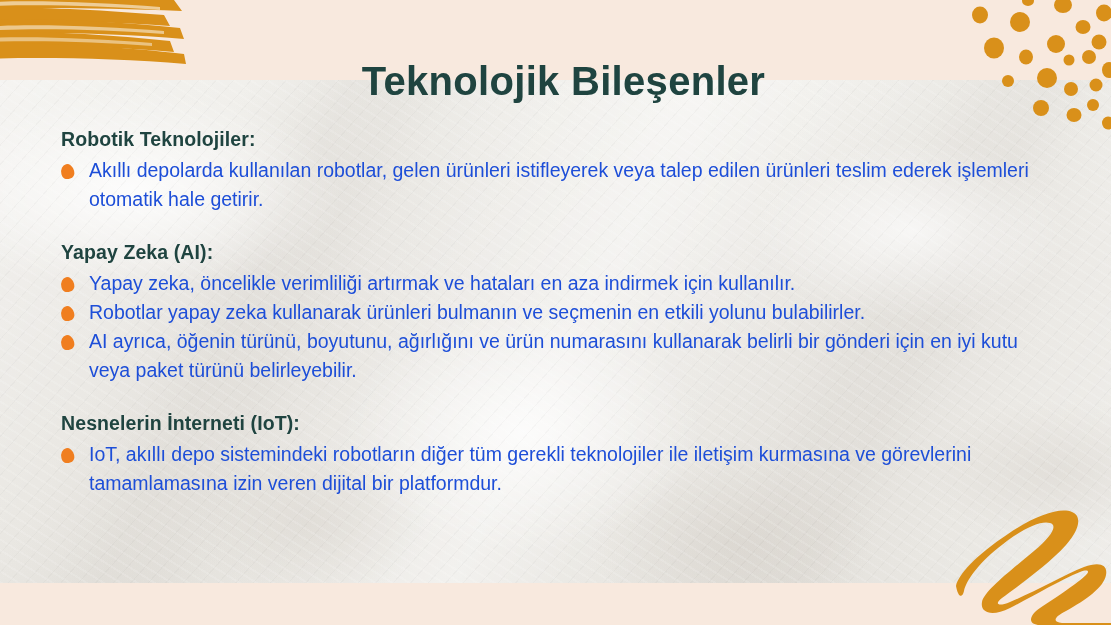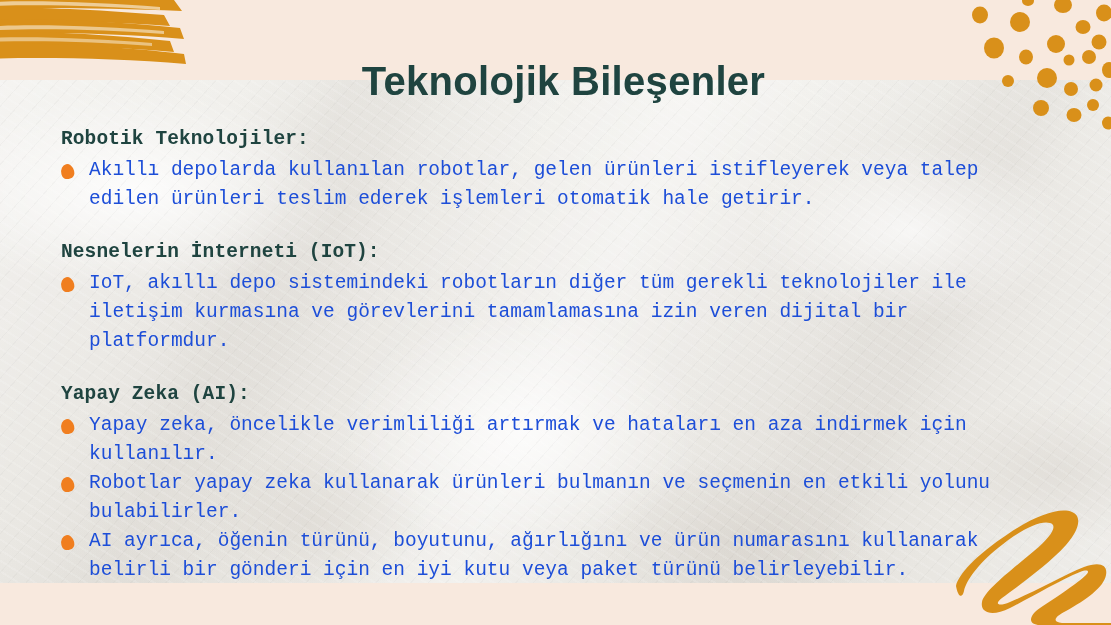--- a/index.html
+++ b/index.html
@@ -98,21 +98,21 @@
   }
 
   
   .content {
     position: absolute;
     left: 58px;
     top: 125px;
     width: 990px;
     z-index: 4;
   }
-  .section { margin-bottom: 24px; font-family: Liberation Mono, monospace; }
+  .section { margin-bottom: 24px; }
   .section:last-child { margin-bottom: 0; }
 
   .section-heading {
     font-size: 19.5px;
     font-weight: 600;
     color: #1f4440;
     line-height: 28px;
     margin: 0 0 3px 3px;
     letter-spacing: 0.1px;
   }
@@ -195,37 +195,37 @@
 
     <div class="section">
       <div class="section-heading">Robotik Teknolojiler:</div>
       <div class="bullet-row">
         <span class="bullet-dot"></span>
         <span class="bullet-text">Akıllı depolarda kullanılan robotlar, gelen ürünleri istifleyerek veya talep edilen ürünleri teslim ederek işlemleri otomatik hale getirir.</span>
       </div>
     </div>
 
     <div class="section">
+      <div class="section-heading">Yapay Zeka (AI):</div>
+      <div class="bullet-row">
+        <span class="bullet-dot"></span>
+        <span class="bullet-text">Yapay zeka, öncelikle verimliliği artırmak ve hataları en aza indirmek için kullanılır.</span>
+      </div>
+      <div class="bullet-row">
+        <span class="bullet-dot"></span>
+        <span class="bullet-text">Robotlar yapay zeka kullanarak ürünleri bulmanın ve seçmenin en etkili yolunu bulabilirler.</span>
+      </div>
+      <div class="bullet-row">
+        <span class="bullet-dot"></span>
+        <span class="bullet-text">AI ayrıca, öğenin türünü, boyutunu, ağırlığını ve ürün numarasını kullanarak belirli bir gönderi için en iyi kutu veya paket türünü belirleyebilir.</span>
+      </div>
+    </div>
+
+    <div class="section">
       <div class="section-heading">Nesnelerin İnterneti (IoT):</div>
       <div class="bullet-row">
         <span class="bullet-dot"></span>
         <span class="bullet-text">IoT, akıllı depo sistemindeki robotların diğer tüm gerekli teknolojiler ile iletişim kurmasına ve görevlerini tamamlamasına izin veren dijital bir platformdur.</span>
-      </div>
-    </div>
-
-    <div class="section">
-      <div class="section-heading">Yapay Zeka (AI):</div>
-      <div class="bullet-row">
-        <span class="bullet-dot"></span>
-        <span class="bullet-text">Yapay zeka, öncelikle verimliliği artırmak ve hataları en aza indirmek için kullanılır.</span>
-      </div>
-      <div class="bullet-row">
-        <span class="bullet-dot"></span>
-        <span class="bullet-text">Robotlar yapay zeka kullanarak ürünleri bulmanın ve seçmenin en etkili yolunu bulabilirler.</span>
-      </div>
-      <div class="bullet-row">
-        <span class="bullet-dot"></span>
-        <span class="bullet-text">AI ayrıca, öğenin türünü, boyutunu, ağırlığını ve ürün numarasını kullanarak belirli bir gönderi için en iyi kutu veya paket türünü belirleyebilir.</span>
       </div>
     </div>
 
   </div>
 </div>
 
 </body></html>

